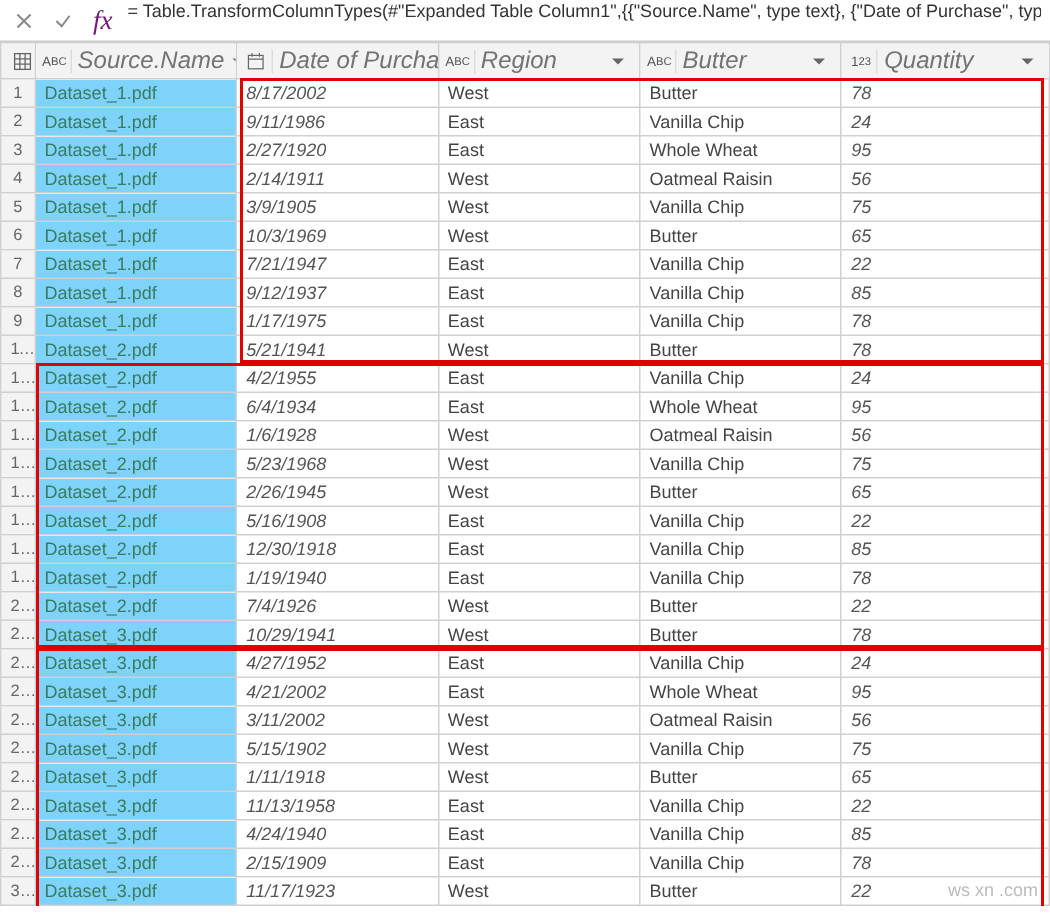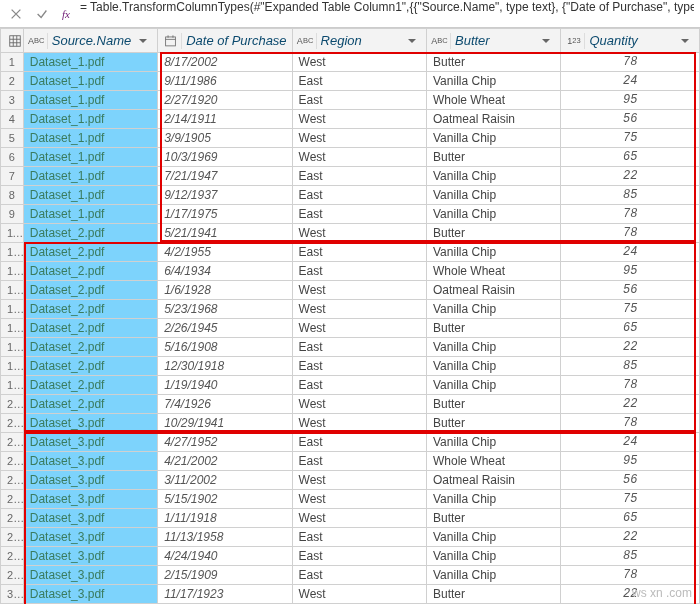--- a/index.html
+++ b/index.html
@@ -21,21 +21,21 @@
   }
   .fb-btn {
     width: 20px; height: 20px;
     display: flex; align-items: center; justify-content: center;
     color: #666;
   }
   .fb-btn svg { width: 14px; height: 14px; }
   .fx {
     font-style: italic;
     font-family: "Segoe UI", serif;
-    font-size: 11px;
+    font-size: 18px;
     color: #701a75;
     padding: 0 4px;
   }
   .formula-input {
     flex: 1;
     border: none;
     outline: none;
     font-size: 12px;
     color: #333;
     height: 100%;
@@ -83,34 +83,34 @@
     height: 100%;
   }
   .type-ico {
     width: 18px; height: 16px;
     display:flex; align-items:center; justify-content:center;
     font-size: 9px;
     color: #555;
     border-right: 1px solid #ddd;
     padding-right:4px;
   }
-  .hdr-label { flex: 1; font-style: italic; color:#0c4a6e; font-size:13px;}
+  .hdr-label { flex: 1; font-style: italic; color:#737373; font-size:16px;}
   .filter-btn {
     width: 16px; height: 16px;
     display:flex; align-items:center; justify-content:center;
   }
   .filter-btn svg { width:10px; height:10px; fill:#666; }
   .table-ico {
     width:16px; height:16px;
     display:flex;align-items:center;justify-content:center;
   }
   .table-ico svg{width:14px;height:14px;}
   td.src { background: #7dd3fc; color:#3a7b5e; }
   td.date { text-align: left; font-style: italic; color:#555;}
-  td.qty { text-align: center; font-style: italic; color:#555;font-family:Liberation Mono, monospace;}
+  td.qty { text-align: left; font-style: italic; color:#555;}
   td.txt { color:#444; }
   .redbox { position:absolute; border:2px solid #e00000; }
   .wrapper { position: relative; width:700px; }
   .watermark {
     position:absolute;
     bottom:4px; right:8px;
     font-size:12px;
     color:#bbb;
     font-family: Arial, sans-serif;
   }

